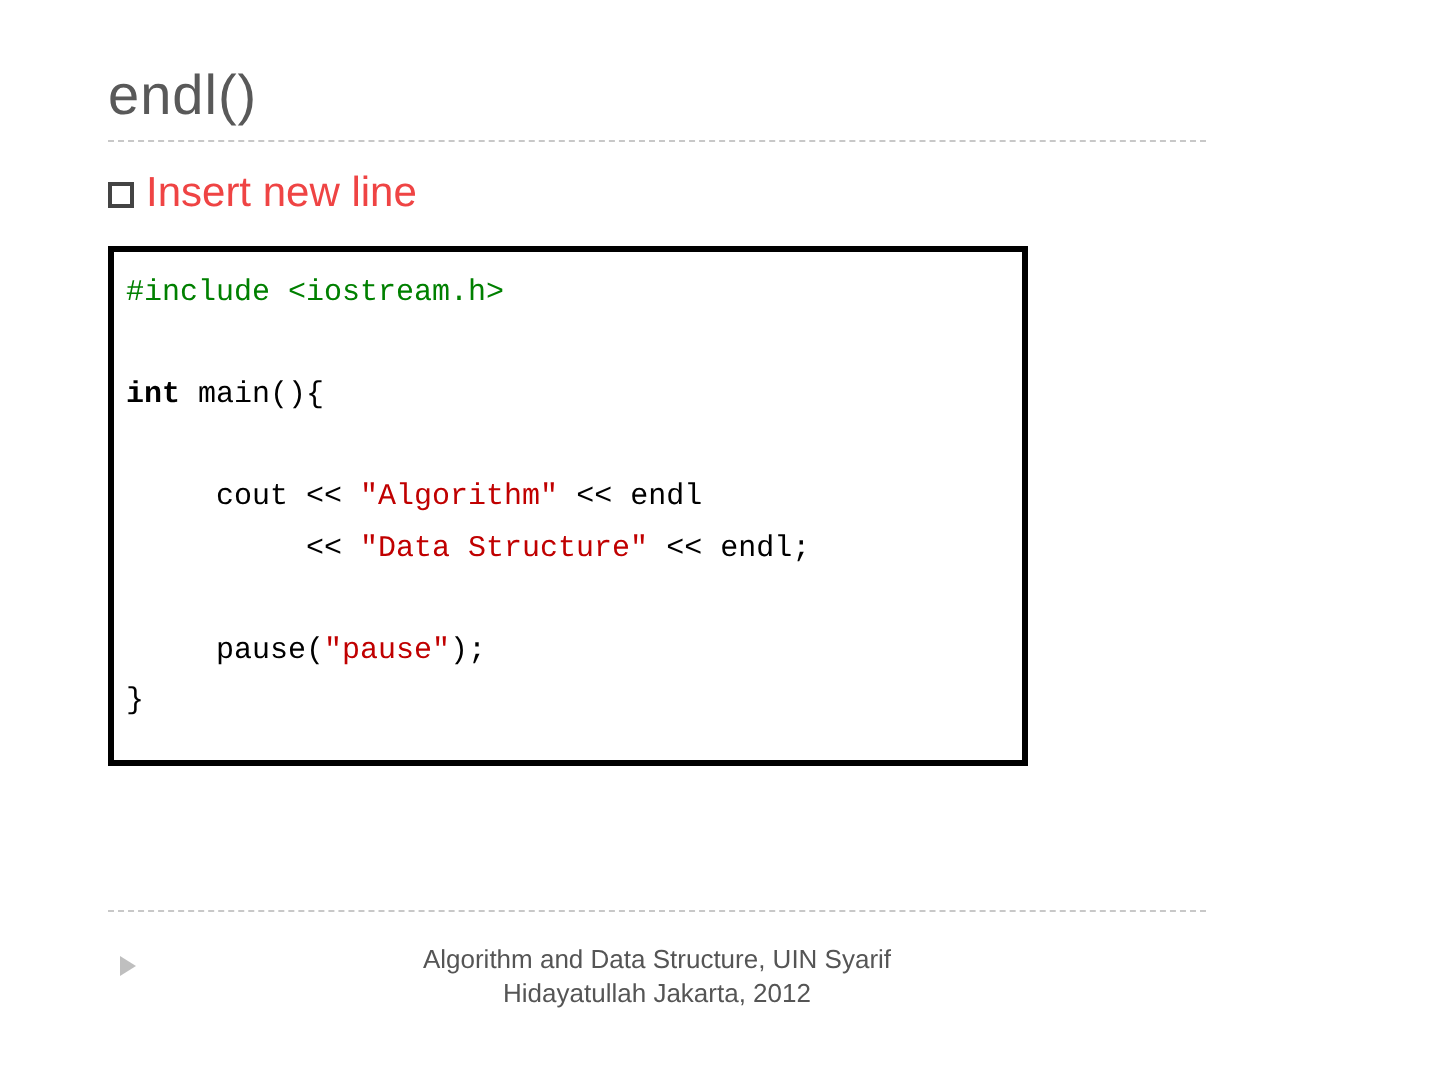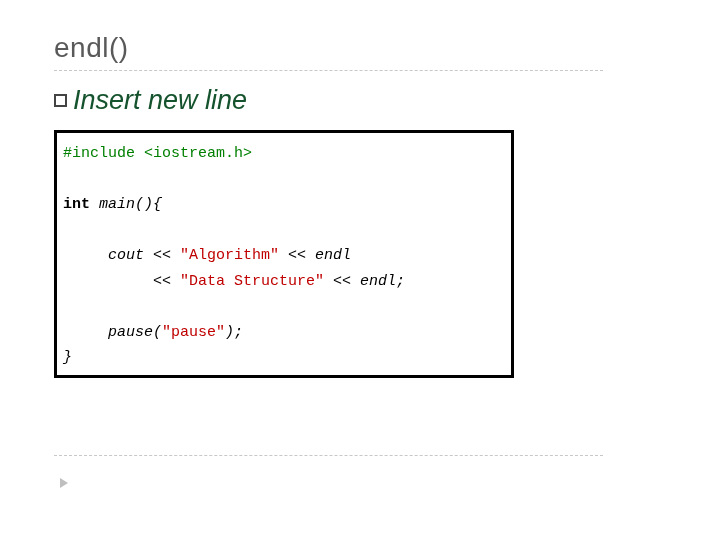--- a/index.html
+++ b/index.html
@@ -42,39 +42,38 @@
     margin-bottom: 14px;
   }
   .square-bullet {
     width: 13px;
     height: 13px;
     border: 2px solid #444;
     box-sizing: border-box;
     display: inline-block;
   }
   .bullet-text {
-    font-size: 27px;
-    color: #14532d;
-    font-style: italic;
+    font-size: 21px;
+    color: #ef4444;
   }
   .code-box {
     width: 460px;
     border: 3px solid #000;
     background: #ffffff;
-    padding: 8px 6px 4px 6px;
+    padding: 8px 6px 16px 6px;
     font-family: Consolas, "Courier New", monospace;
     font-size: 15px;
     line-height: 1.7;
     box-sizing: border-box;
   }
   .code-line { white-space: pre; }
   .green { color: #008000; }
   .kw { color: #000; font-weight: bold; text-align: center; }
   .red { color: #c00000; }
-  .normal { color: #000; font-style: italic; }
+  .normal { color: #000; }
 
   .footer-divider {
     position: absolute;
     left: 54px;
     right: 54px;
     bottom: 76px;
     border: none;
     border-top: 1px dashed #c8c8c8;
   }
   .footer-marker {
@@ -121,14 +120,18 @@
     <div class="code-line">&nbsp;</div>
     <div class="code-line"><span class="normal">     cout &lt;&lt; </span><span class="red">"Algorithm"</span><span class="normal"> &lt;&lt; endl</span></div>
     <div class="code-line"><span class="normal">          &lt;&lt; </span><span class="red">"Data Structure"</span><span class="normal"> &lt;&lt; endl;</span></div>
     <div class="code-line">&nbsp;</div>
     <div class="code-line"><span class="normal">     pause(</span><span class="red">"pause"</span><span class="normal">);</span></div>
     <div class="code-line"><span class="normal">}</span></div>
   </div>
 
   <hr class="footer-divider">
   <span class="footer-marker"></span>
+  <div class="footer-text">
+    <span>Algorithm and Data Structure, UIN Syarif</span><br>
+    <span>Hidayatullah Jakarta, 2012</span>
+  </div>
 
 </div>
 
 </body></html>

